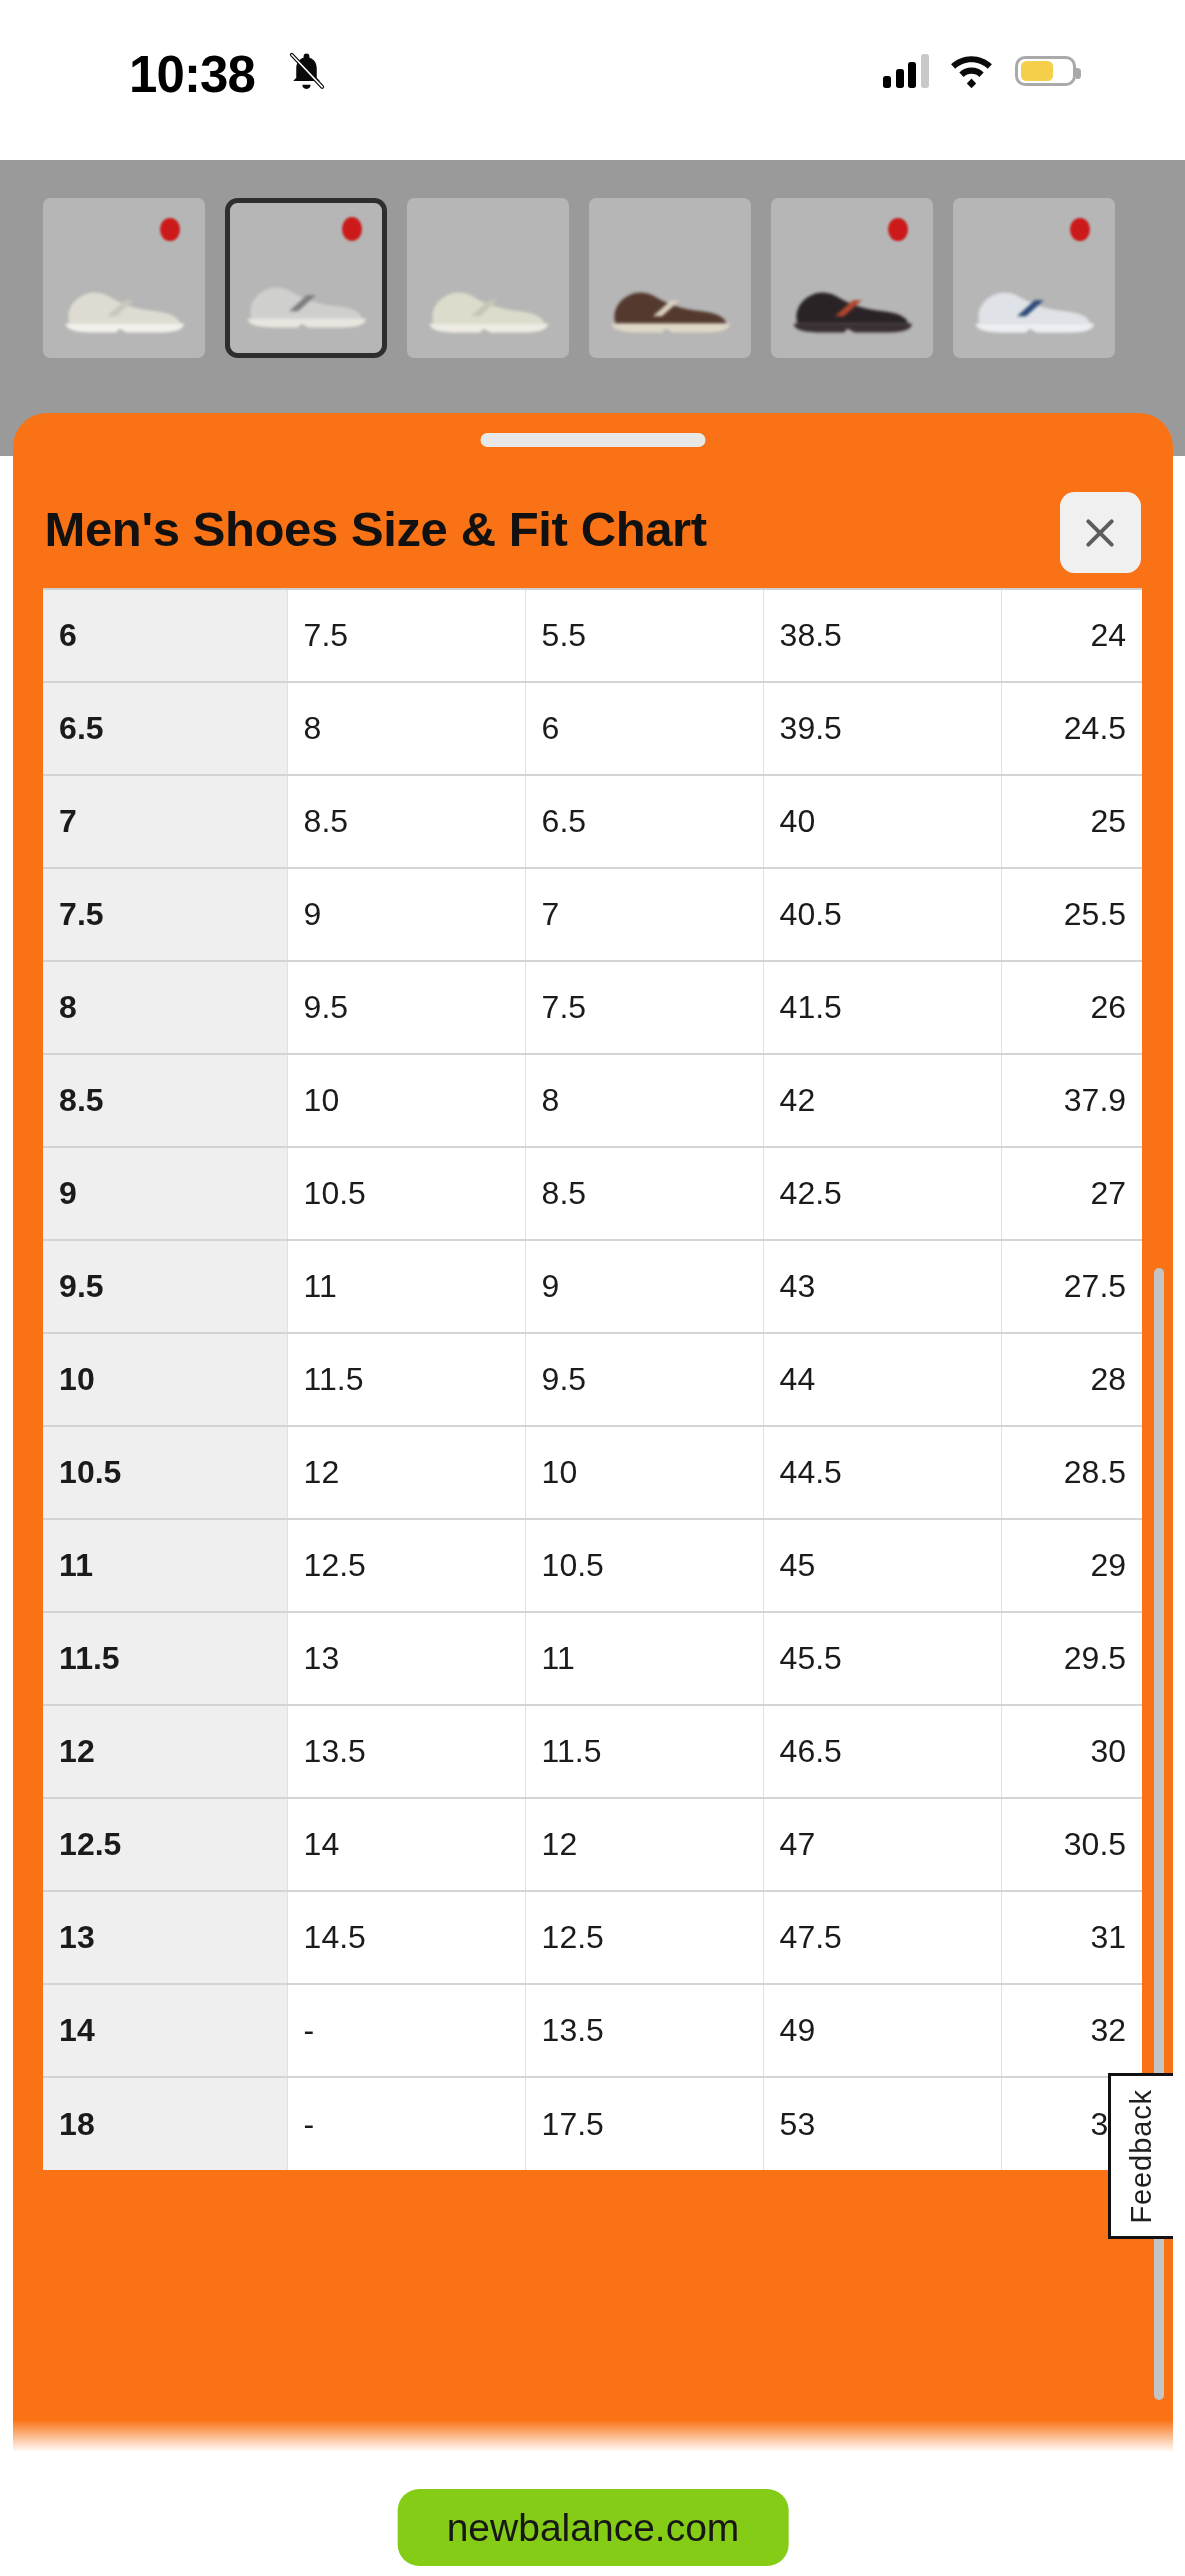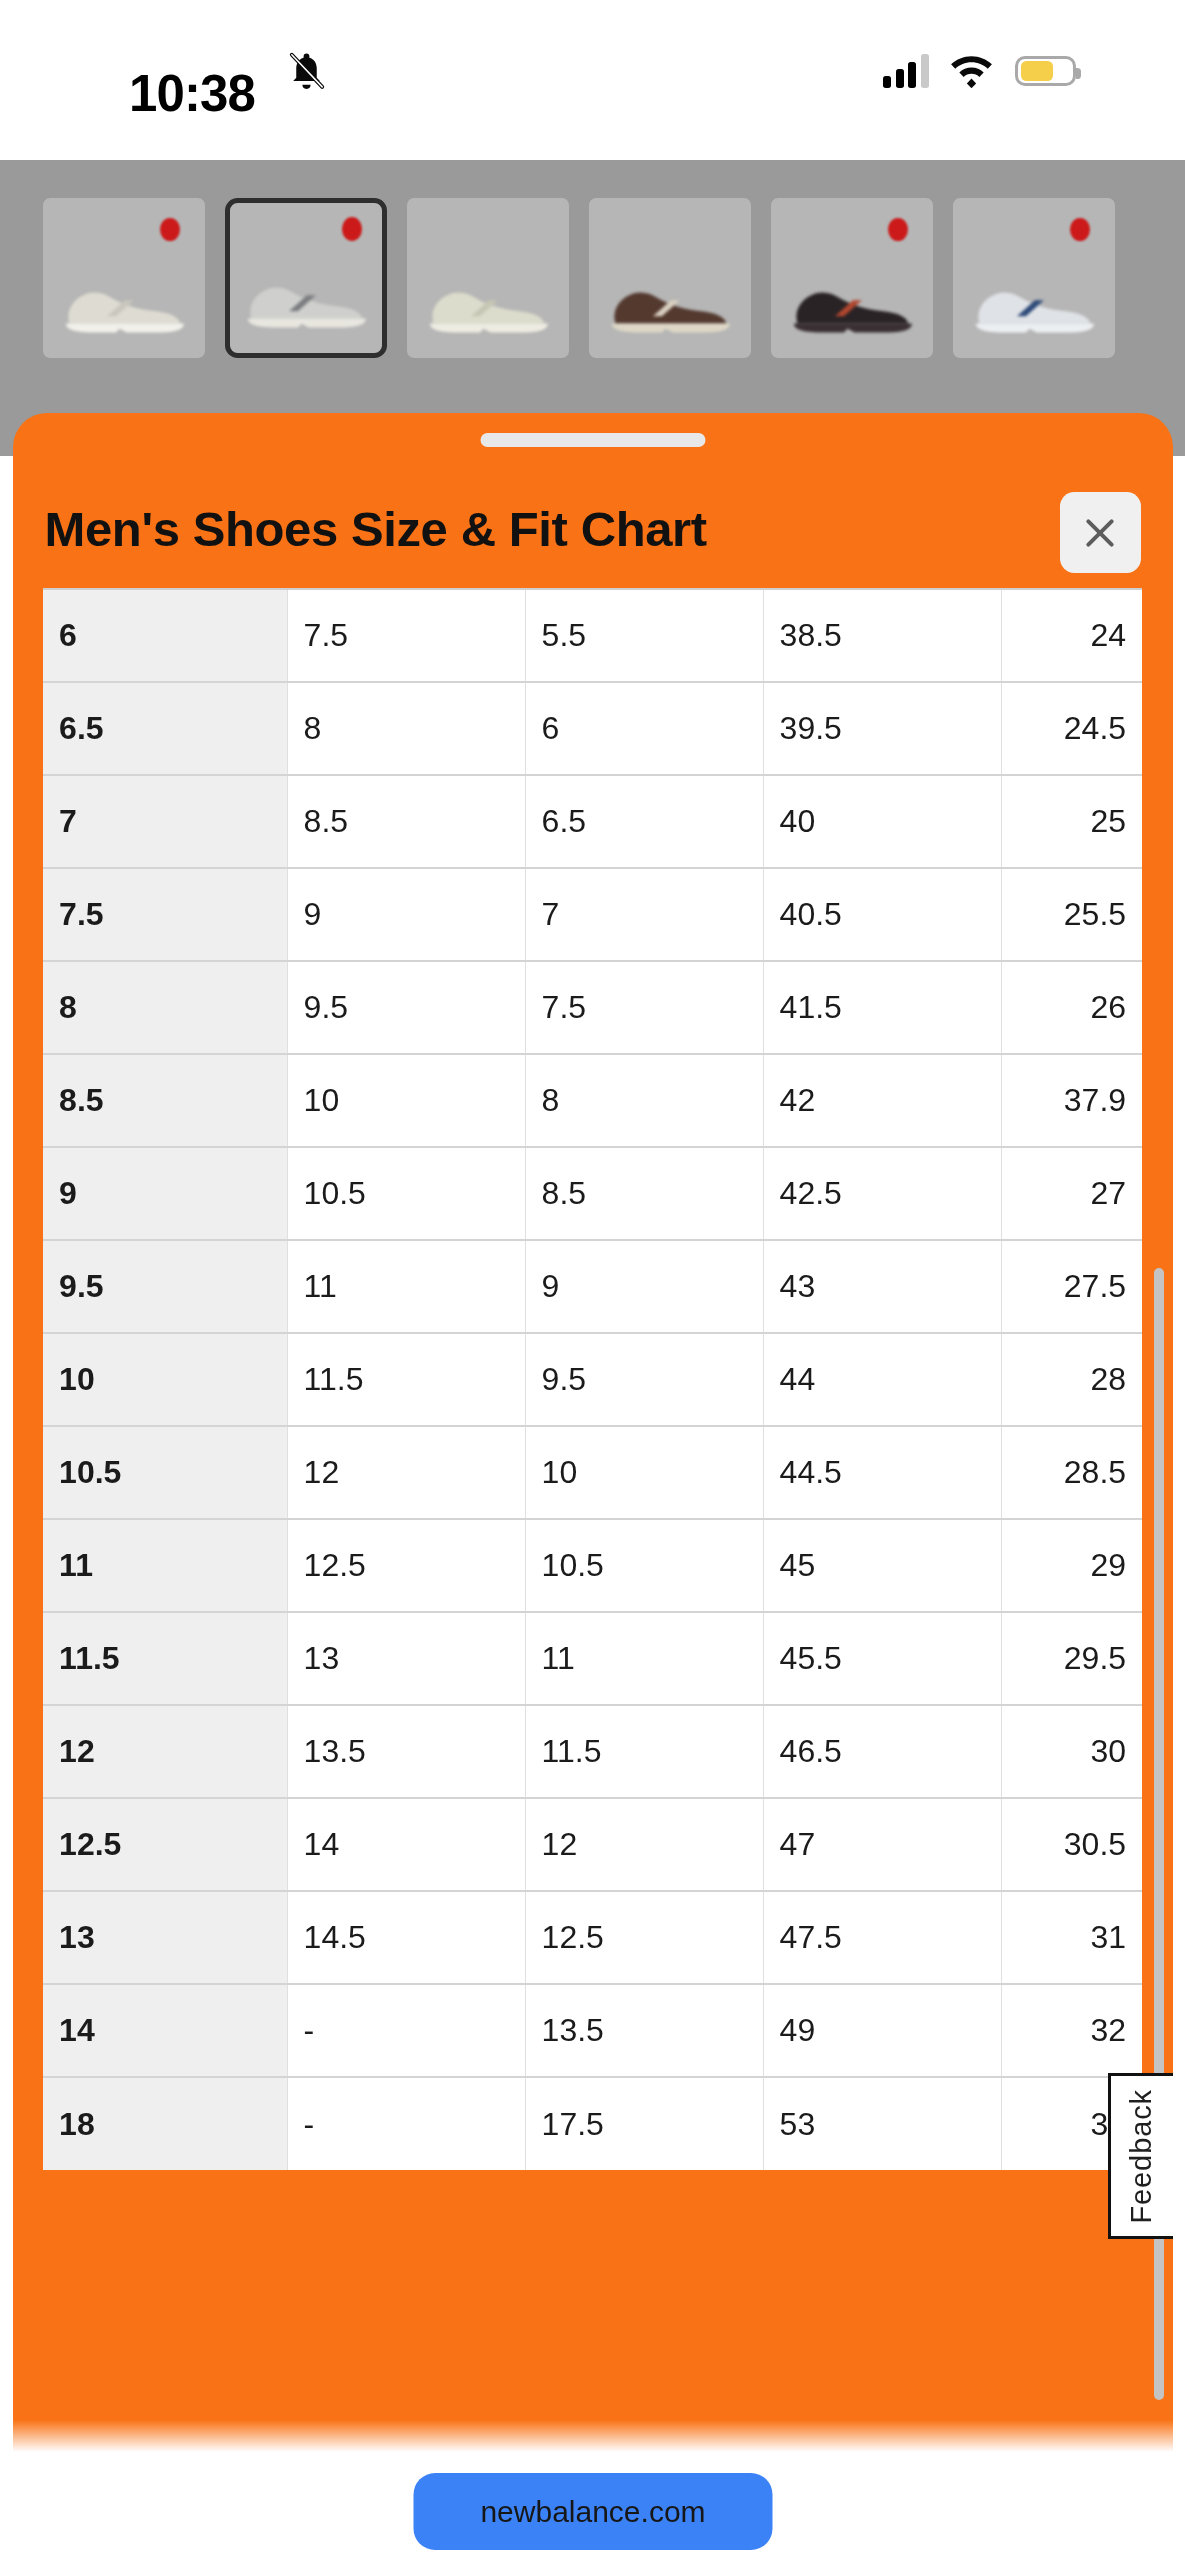--- a/index.html
+++ b/index.html
@@ -32,21 +32,20 @@
   }
   .status-time {
     position: absolute;
     left: 129px;
     top: 49px;
     font-size: 51px;
     font-weight: 700;
     letter-spacing: -0.9px;
     color: #000000;
     line-height: 1;
-    margin-top: 19px;
   }
   .status-bell {
     position: absolute;
     left: 286px;
     top: 49px;
     width: 41px;
     height: 47px;
   }
   .status-right {
     position: absolute;
@@ -276,31 +275,31 @@
     left: 0;
     bottom: 0;
     width: 1186px;
     height: 124px;
     background: #ffffff;
     z-index: 50;
   }
   .url-pill {
     position: absolute;
     left: 50%;
-    top: 21px;
+    top: 37px;
     transform: translateX(-50%);
     min-width: 359px;
     height: 77px;
     border-radius: 21.6px;
-    background: #3b82f6;
+    background: #84cc16;
     display: flex;
     align-items: center;
     justify-content: center;
     padding: 0 49px;
-    font-size: 30px;
+    font-size: 39px;
     color: #171717;
     cursor: pointer;
   }
   .footer-fade {
     position: absolute;
     left: 0; top: -32px;
     width: 1186px; height: 32px;
     background: linear-gradient(to top, rgba(255,255,255,1), rgba(255,255,255,0));
   }
 </style>

